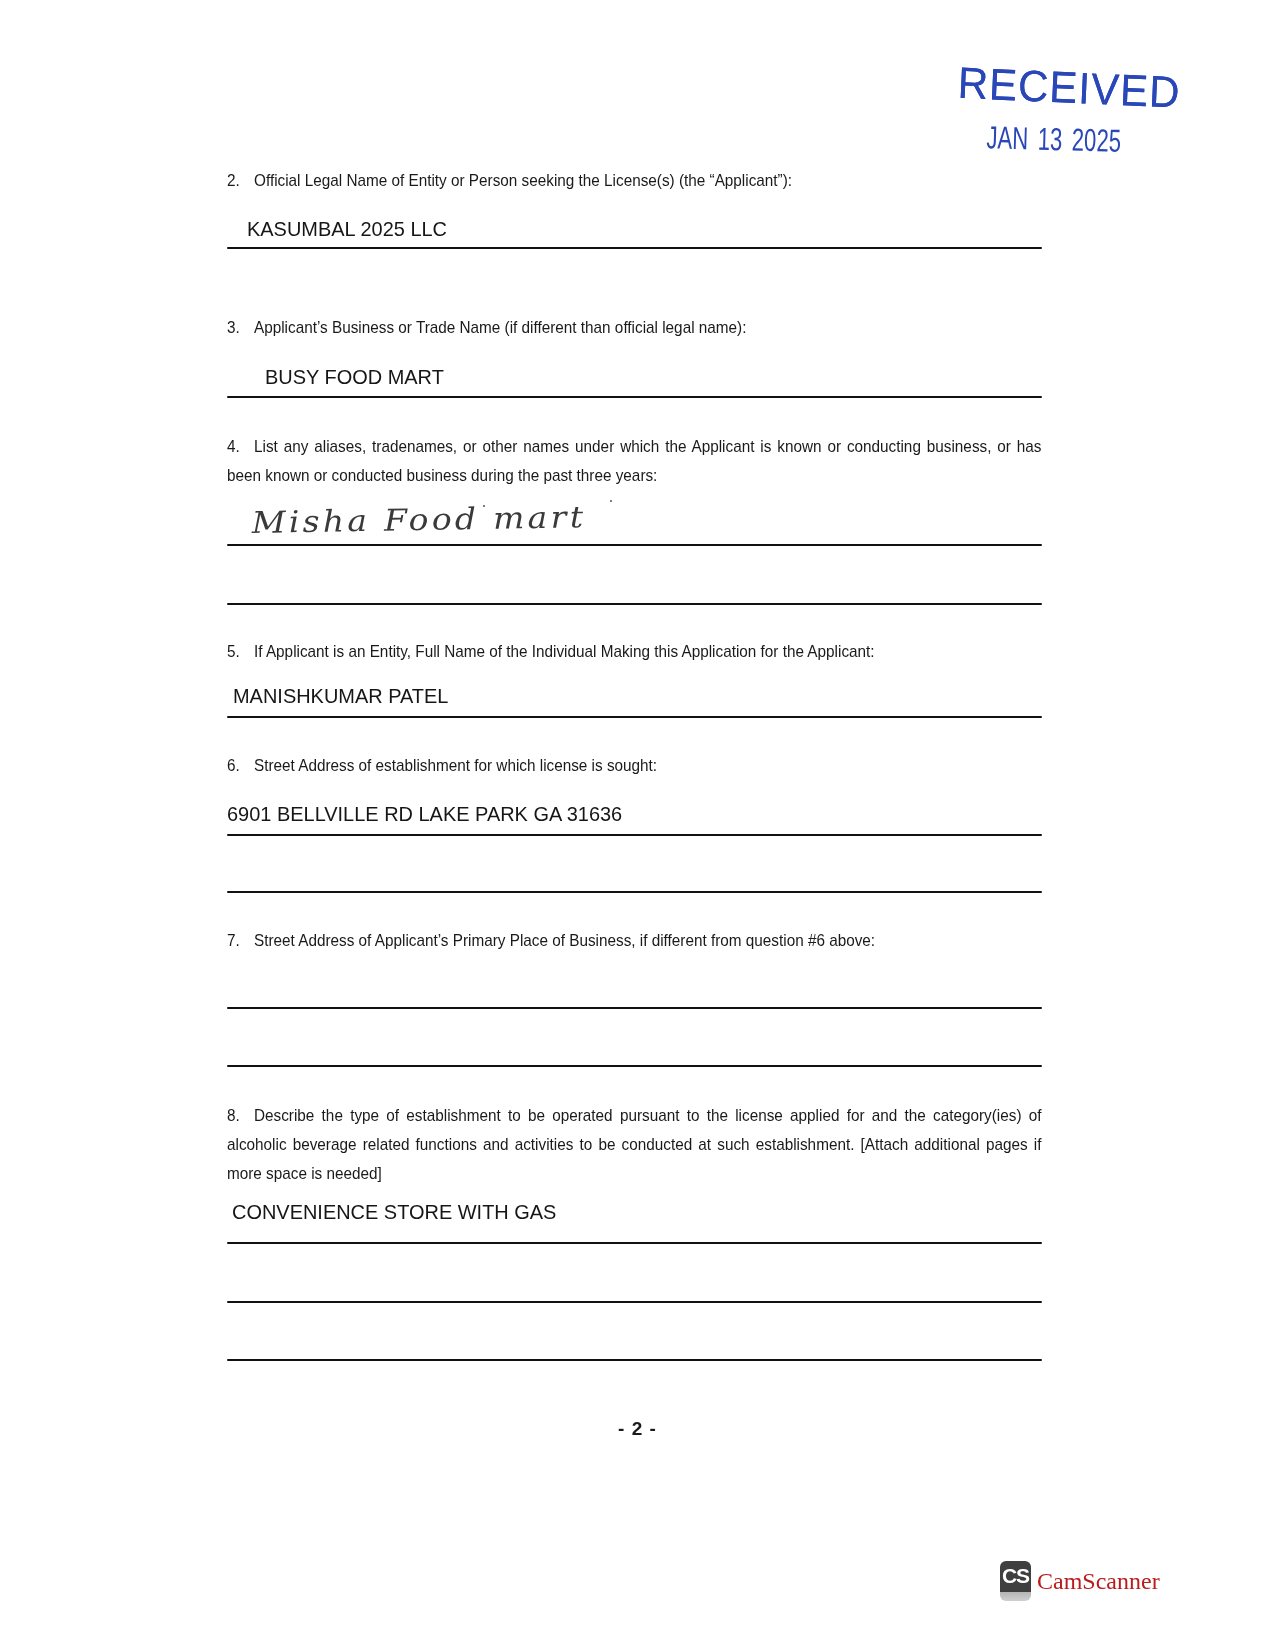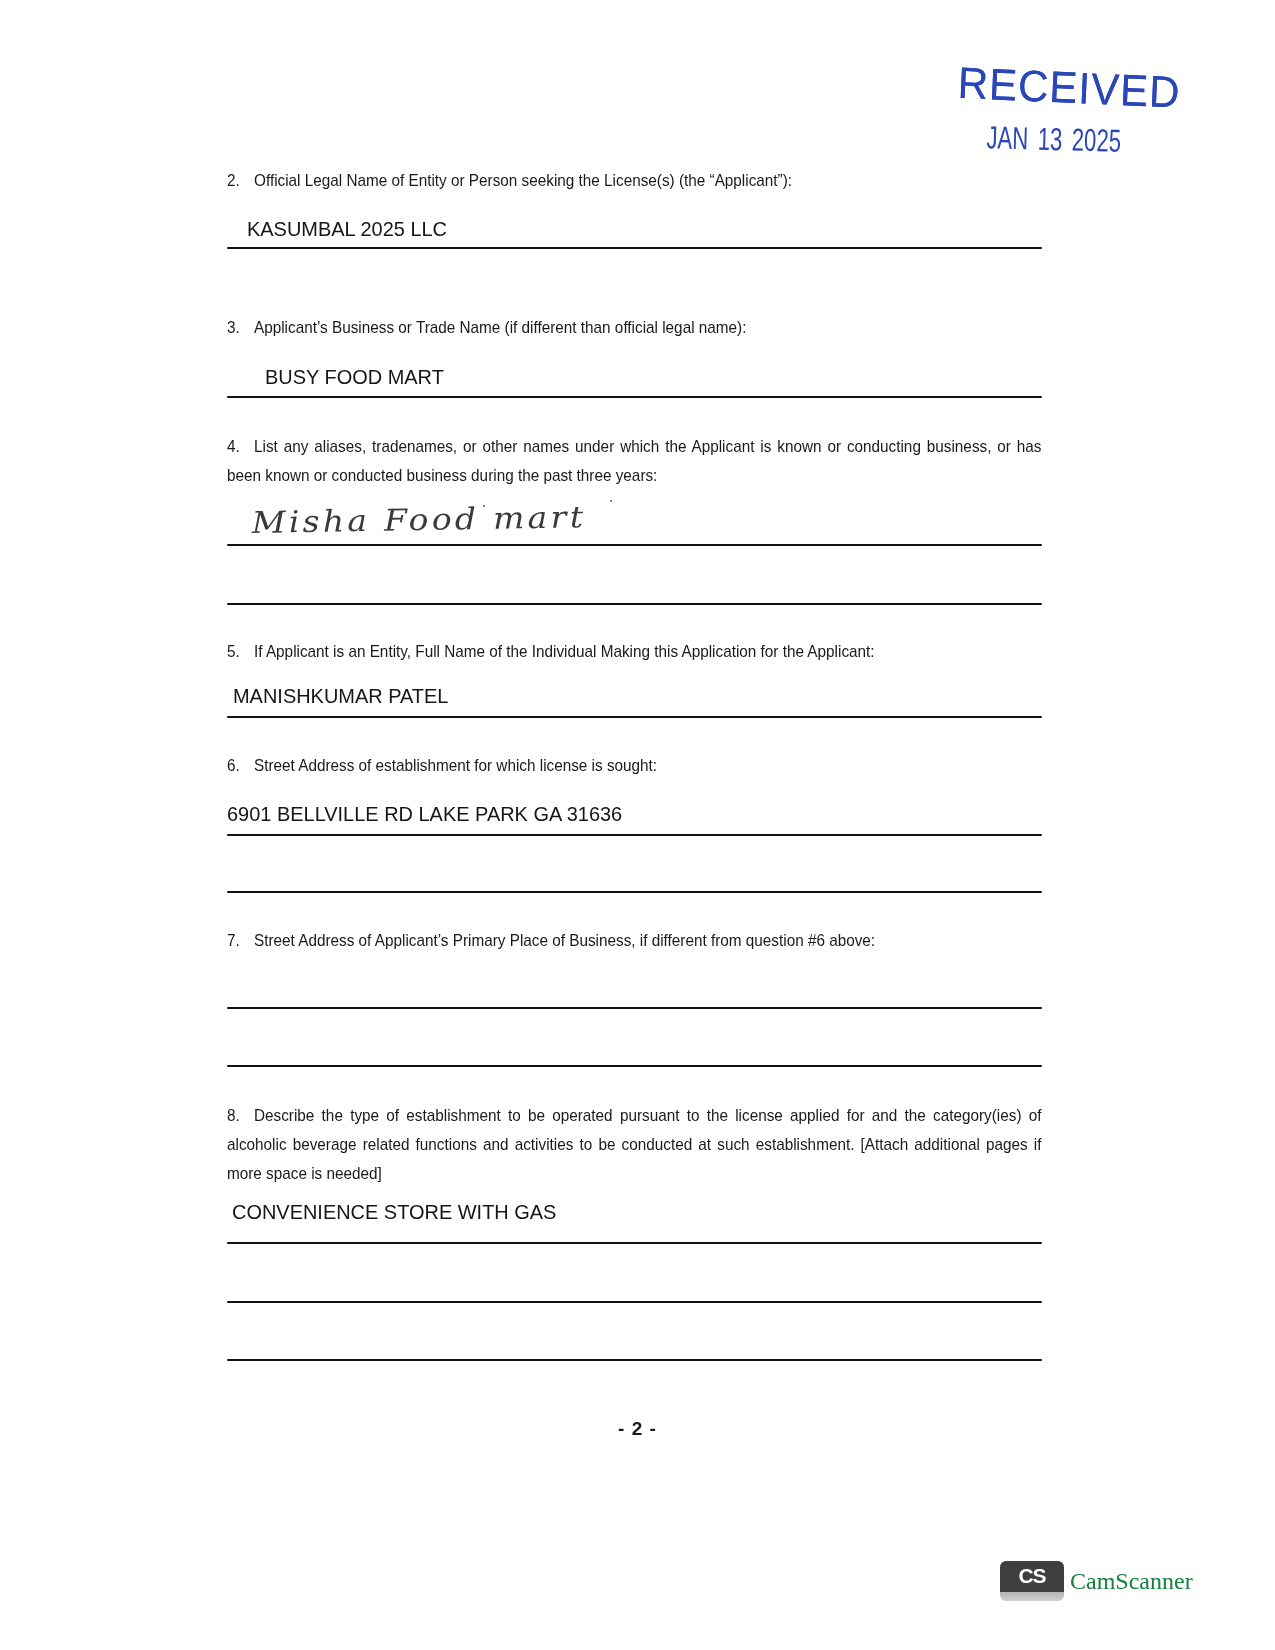--- a/index.html
+++ b/index.html
@@ -118,40 +118,40 @@
     }
     .watermark {
       position: absolute;
       left: 1000px;
       top: 1560px;
       height: 42px;
       display: flex;
       align-items: center;
     }
     .cs-badge {
-      width: 64px;
+      width: 31px;
       height: 40px;
       border-radius: 6px;
       background: linear-gradient(#3f3f3f 0%, #3f3f3f 78%, #b5b5b5 78%, #d0d0d0 100%);
       color: #ffffff;
       font-family: "Liberation Sans", sans-serif;
       font-weight: bold;
       font-size: 21px;
       display: flex;
       align-items: flex-start;
       justify-content: center;
       padding-top: 3px;
       box-sizing: border-box;
       letter-spacing: -1px;
     }
     .cs-text {
       margin-left: 6px;
       font-family: "Liberation Serif", serif;
       font-size: 24px;
-      color: #15803d;
+      color: #b91c1c;
       white-space: nowrap;
     }
     .speck {
       position: absolute;
       width: 2px;
       height: 2px;
       background: #555;
       border-radius: 50%;
     }
   </style>

